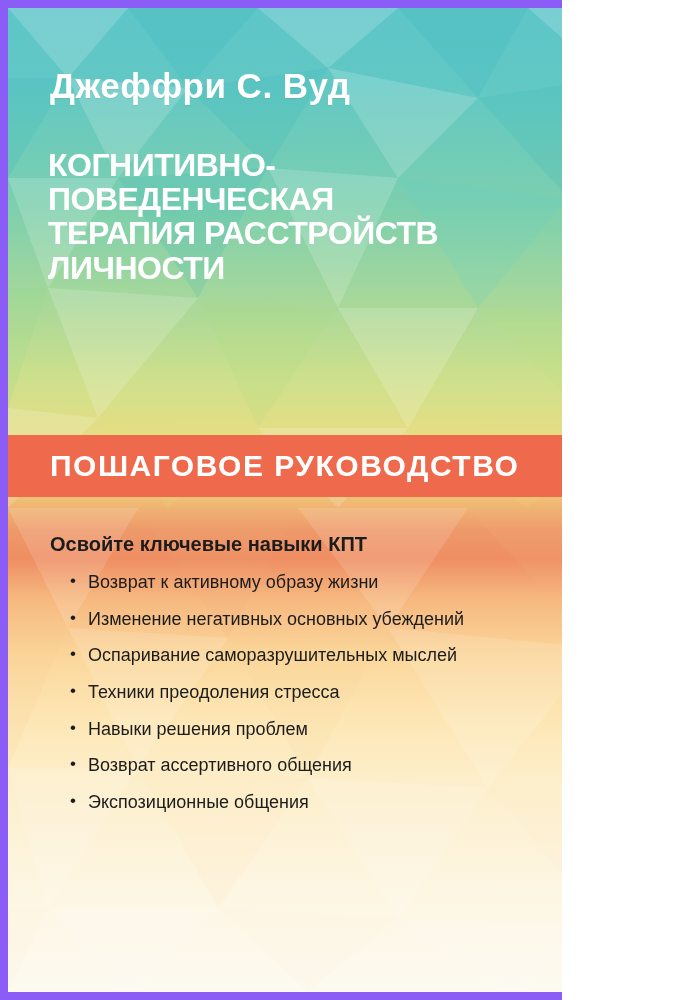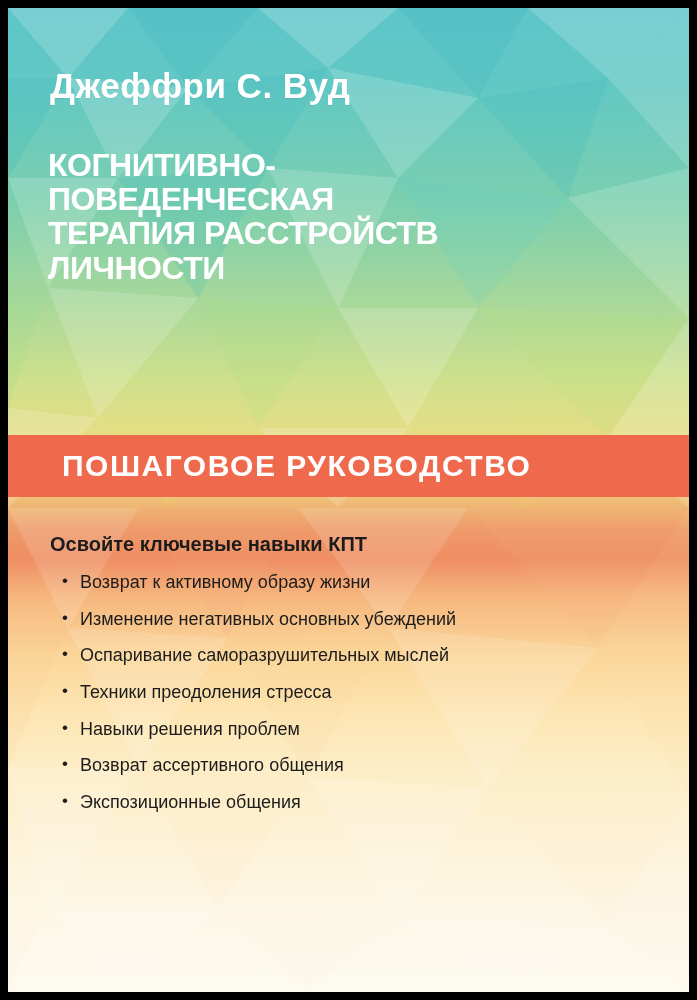--- a/index.html
+++ b/index.html
@@ -9,23 +9,23 @@
   }
   body {
     width: 697px;
     height: 1000px;
     font-family: "Liberation Sans", sans-serif;
     overflow: hidden;
   }
 
   .cover {
     position: relative;
-    width: 697px;
+    width: 562px;
     height: 1000px;
-    background: #000000;
+    background: #8b5cf6;
     overflow: hidden;
   }
 
   
   .page {
     position: absolute;
     left: 8px;
     top: 8px;
     width: 681px;
     height: 984px;
@@ -94,38 +94,38 @@
     top: 427px;
     height: 62px;
     display: flex;
     align-items: center;
   }
   .subtitle {
     font-size: 30px;
     font-weight: bold;
     letter-spacing: 1.5px;
     color: #ffffff;
-    padding-left: 54px;
+    padding-left: 42px;
   }
 
   .skills {
     position: absolute;
     left: 42px;
     top: 525px;
     width: 600px;
   }
   .skills-heading {
     font-size: 20px;
     font-weight: bold;
     color: #1c1c1c;
     margin-bottom: 16px;
   }
   .skills-list {
     list-style: none;
-    margin: 8px;
+    margin: 16px;
     padding: 0;
   }
   .skills-list li {
     position: relative;
     font-size: 18px;
     color: #1c1c1c;
     padding-left: 22px;
     margin-bottom: 16px;
     line-height: 1.15;
   }

